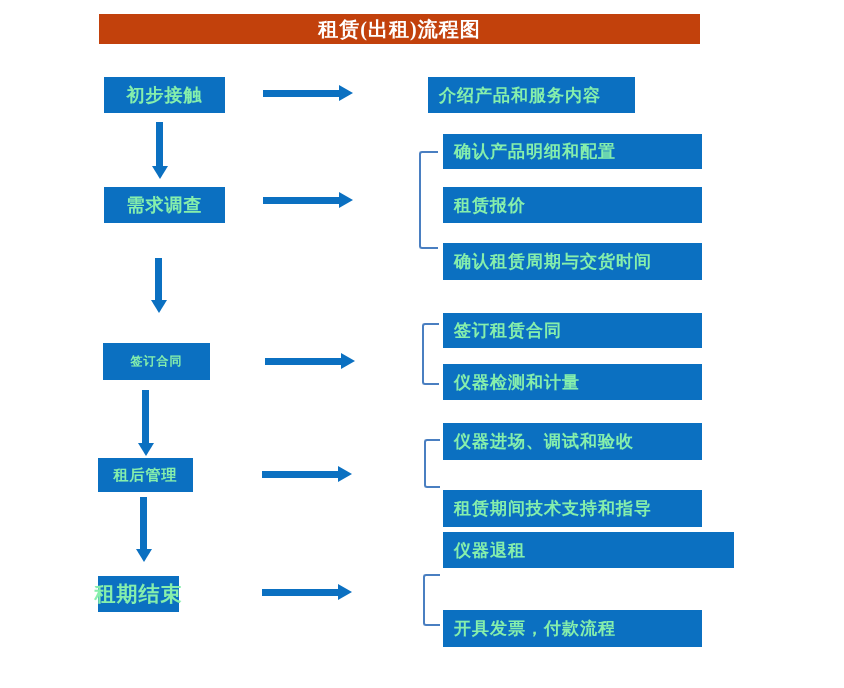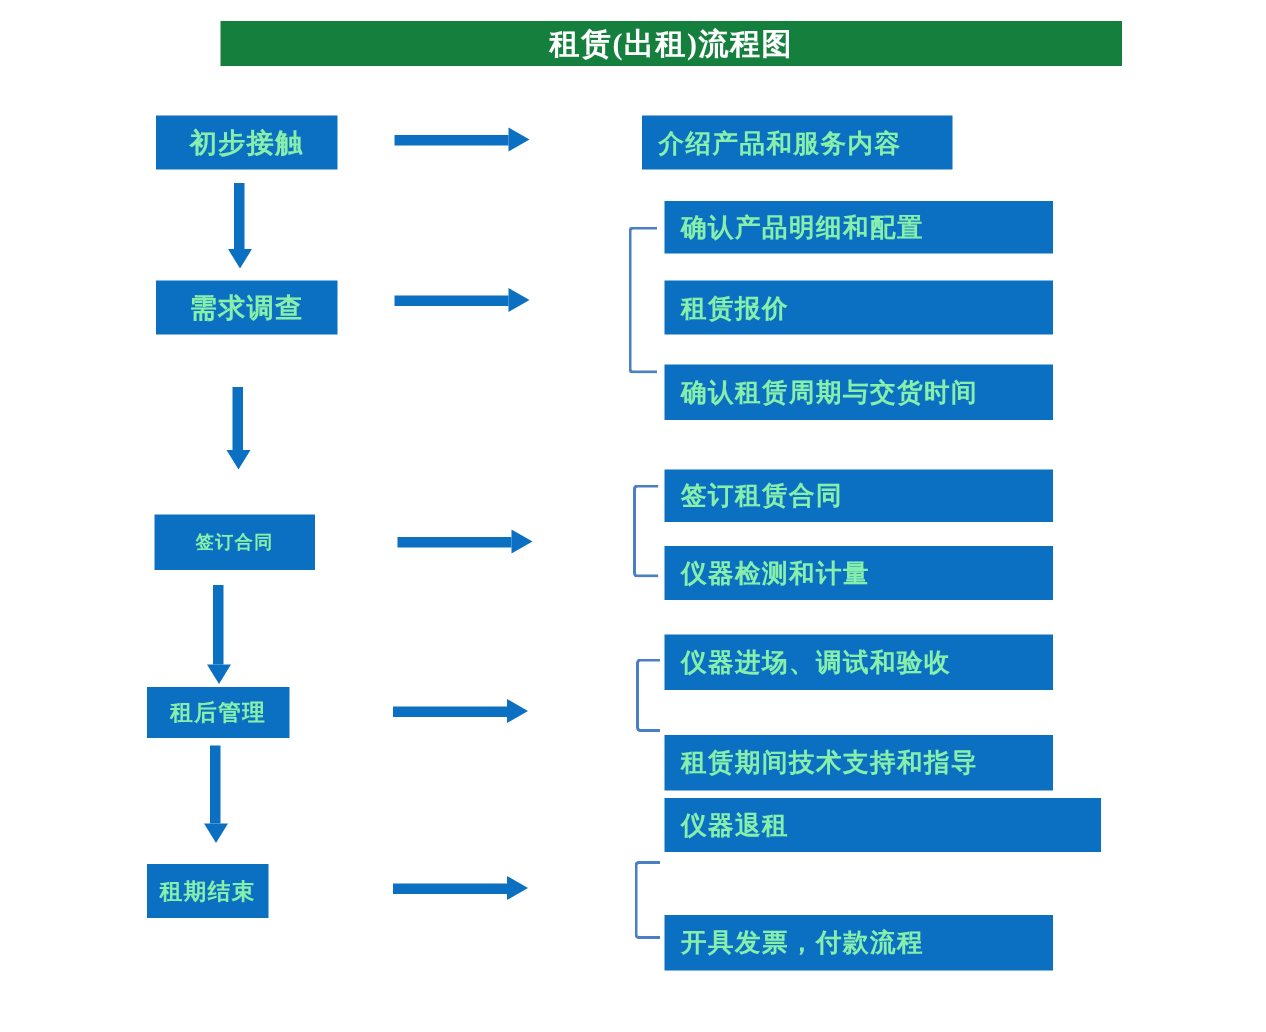--- a/index.html
+++ b/index.html
@@ -14,22 +14,22 @@
     color:#86efac;
     font-weight:bold;
     display:flex;
     align-items:center;
     box-sizing:border-box;
     letter-spacing:1px;
     white-space:nowrap;
   }
   .title-bar{
     position:absolute;left:99px;top:14px;width:601px;height:30px;
-    background:#15803d;color:#ffffff;font-weight:bold;font-size:20px;
-    display:flex;align-items:center;justify-content:center;letter-spacing:1px;margin-left:48px;
+    background:#c2410c;color:#ffffff;font-weight:bold;font-size:20px;
+    display:flex;align-items:center;justify-content:center;letter-spacing:1px;
   }
   .stage{justify-content:center;}
   .output{justify-content:flex-start;padding-left:11px;font-size:17px;}
   
   .h-arrow{
     position:absolute;height:7px;background:#0b70c1;
   }
   .h-arrow::after{
     content:"";position:absolute;right:-14px;top:-5px;
     border-left:14px solid #0b70c1;
@@ -59,21 +59,21 @@
 <body>
 
 <div class="canvas">
 
   <div class="title-bar">租赁(出租)流程图</div>
 
   <div class="box stage" style="left:104px;top:77px;width:121px;height:36px;font-size:18px">初步接触</div>
   <div class="box stage" style="left:104px;top:187px;width:121px;height:36px;font-size:18px">需求调查</div>
   <div class="box stage" style="left:103px;top:343px;width:107px;height:37px;font-size:12px">签订合同</div>
   <div class="box stage" style="left:98px;top:458px;width:95px;height:34px;font-size:15px">租后管理</div>
-  <div class="box stage" style="left:98px;top:576px;width:81px;height:36px;font-size:15px">租期结束</div>
+  <div class="box stage" style="left:98px;top:576px;width:81px;height:36px;font-size:21px">租期结束</div>
 
   <div class="box output" style="left:428px;top:77px;width:207px;height:36px">介绍产品和服务内容</div>
 
   <div class="box output" style="left:443px;top:134px;width:259px;height:35px">确认产品明细和配置</div>
   <div class="box output" style="left:443px;top:187px;width:259px;height:36px">租赁报价</div>
   <div class="box output" style="left:443px;top:243px;width:259px;height:37px">确认租赁周期与交货时间</div>
 
   <div class="box output" style="left:443px;top:313px;width:259px;height:35px">签订租赁合同</div>
   <div class="box output" style="left:443px;top:364px;width:259px;height:36px">仪器检测和计量</div>
 

